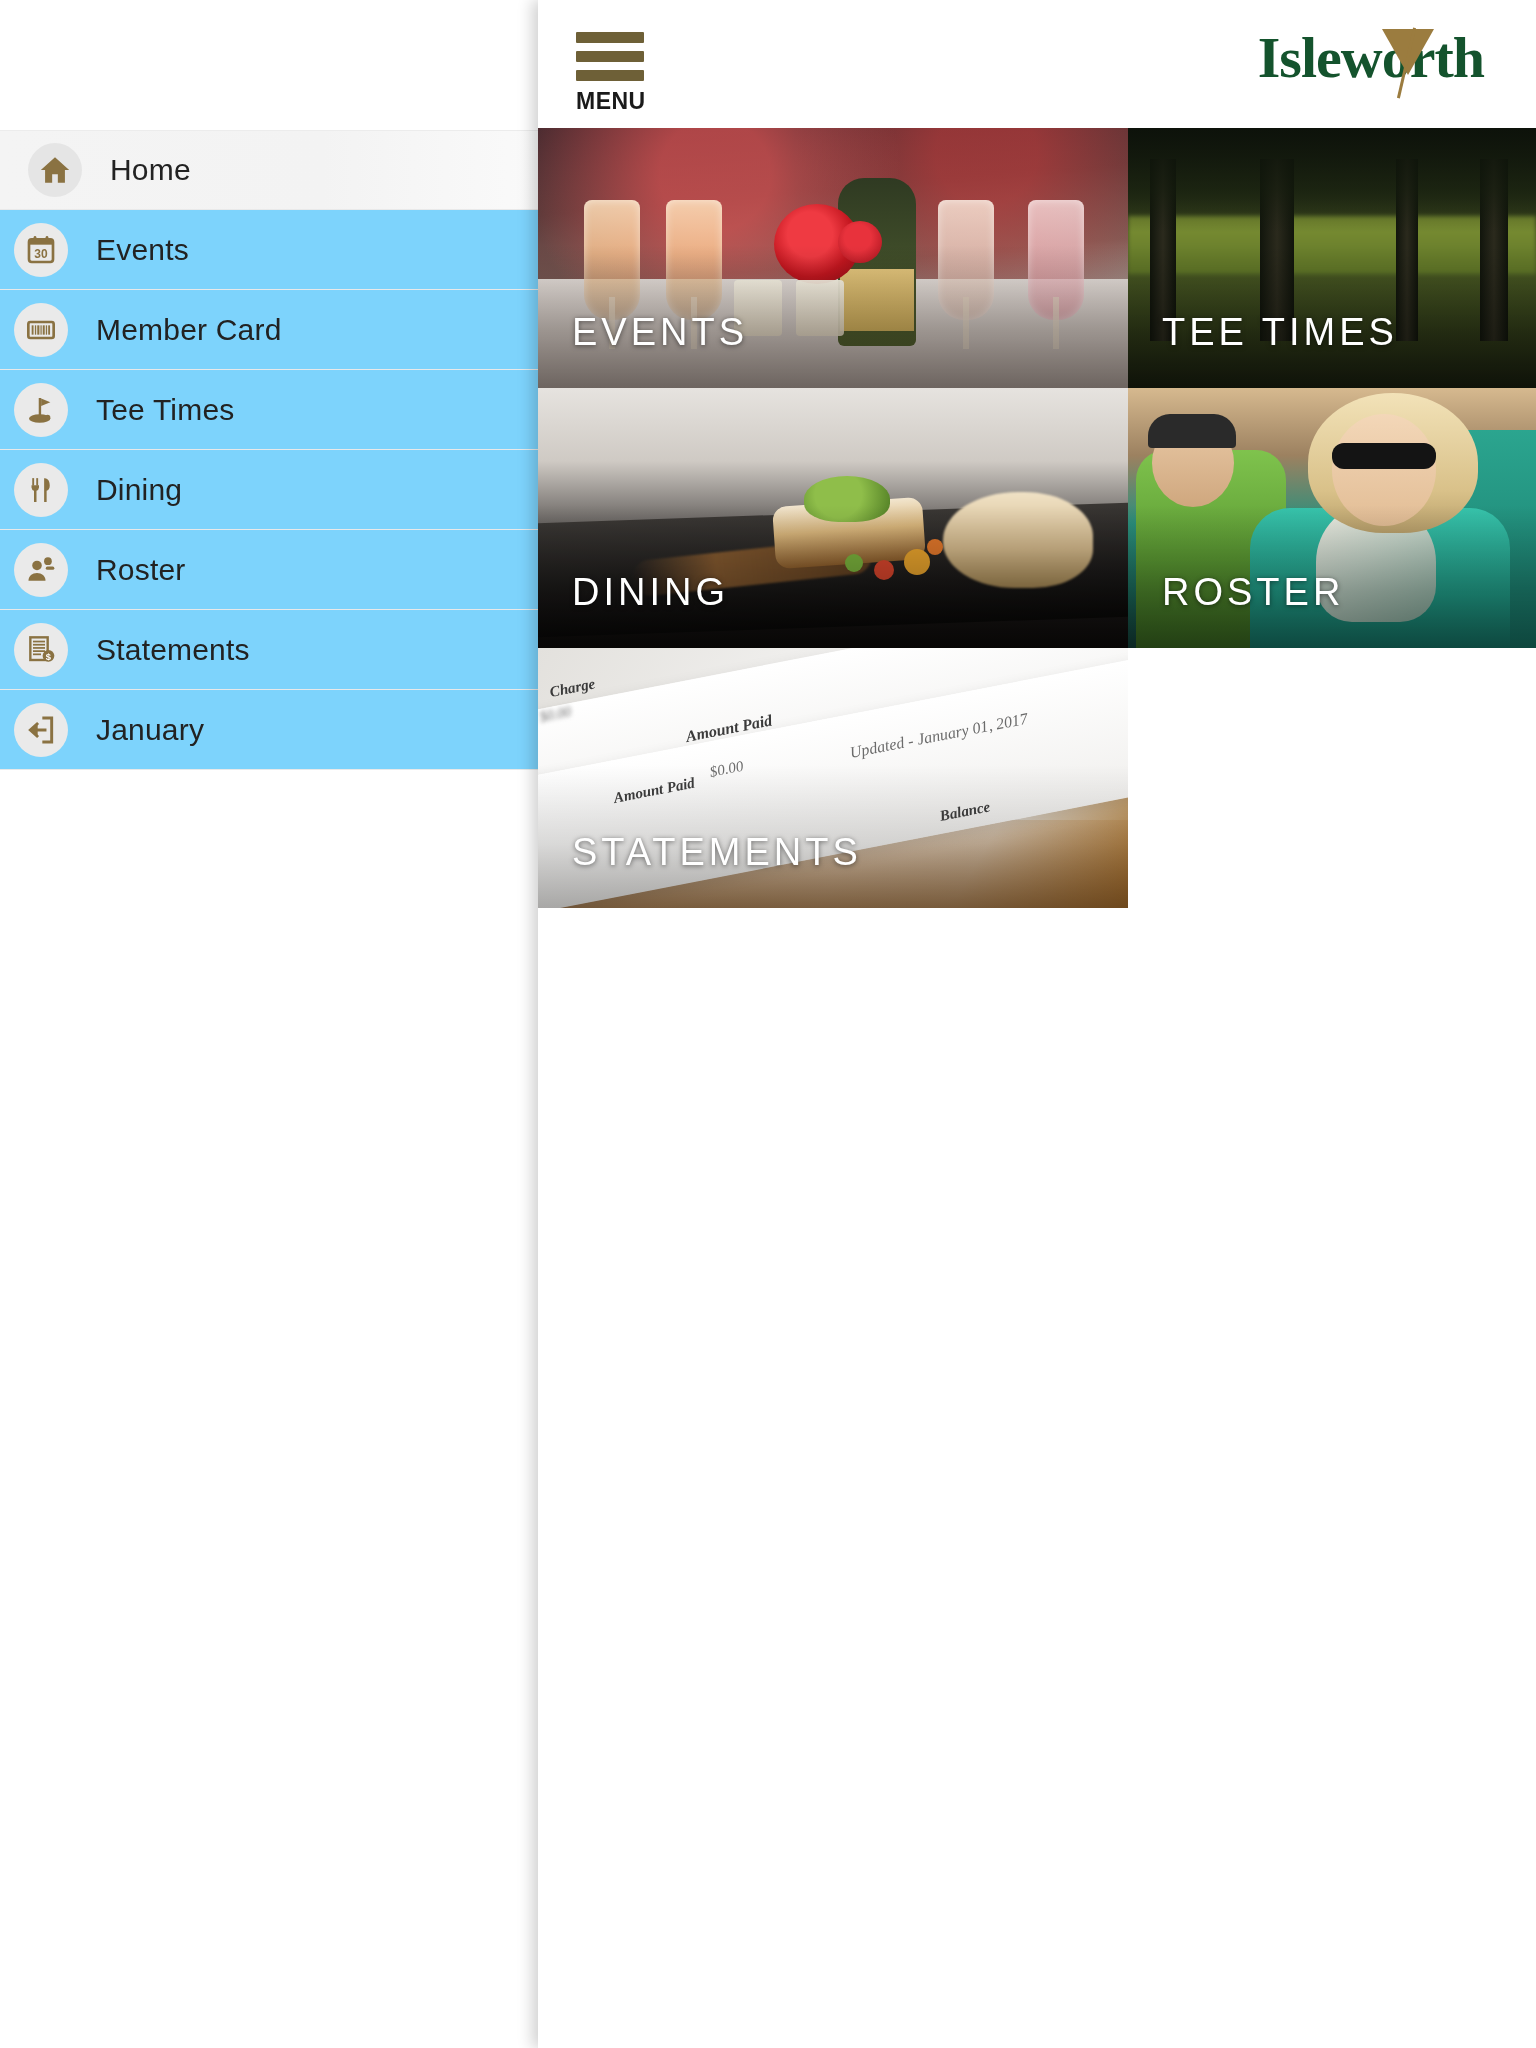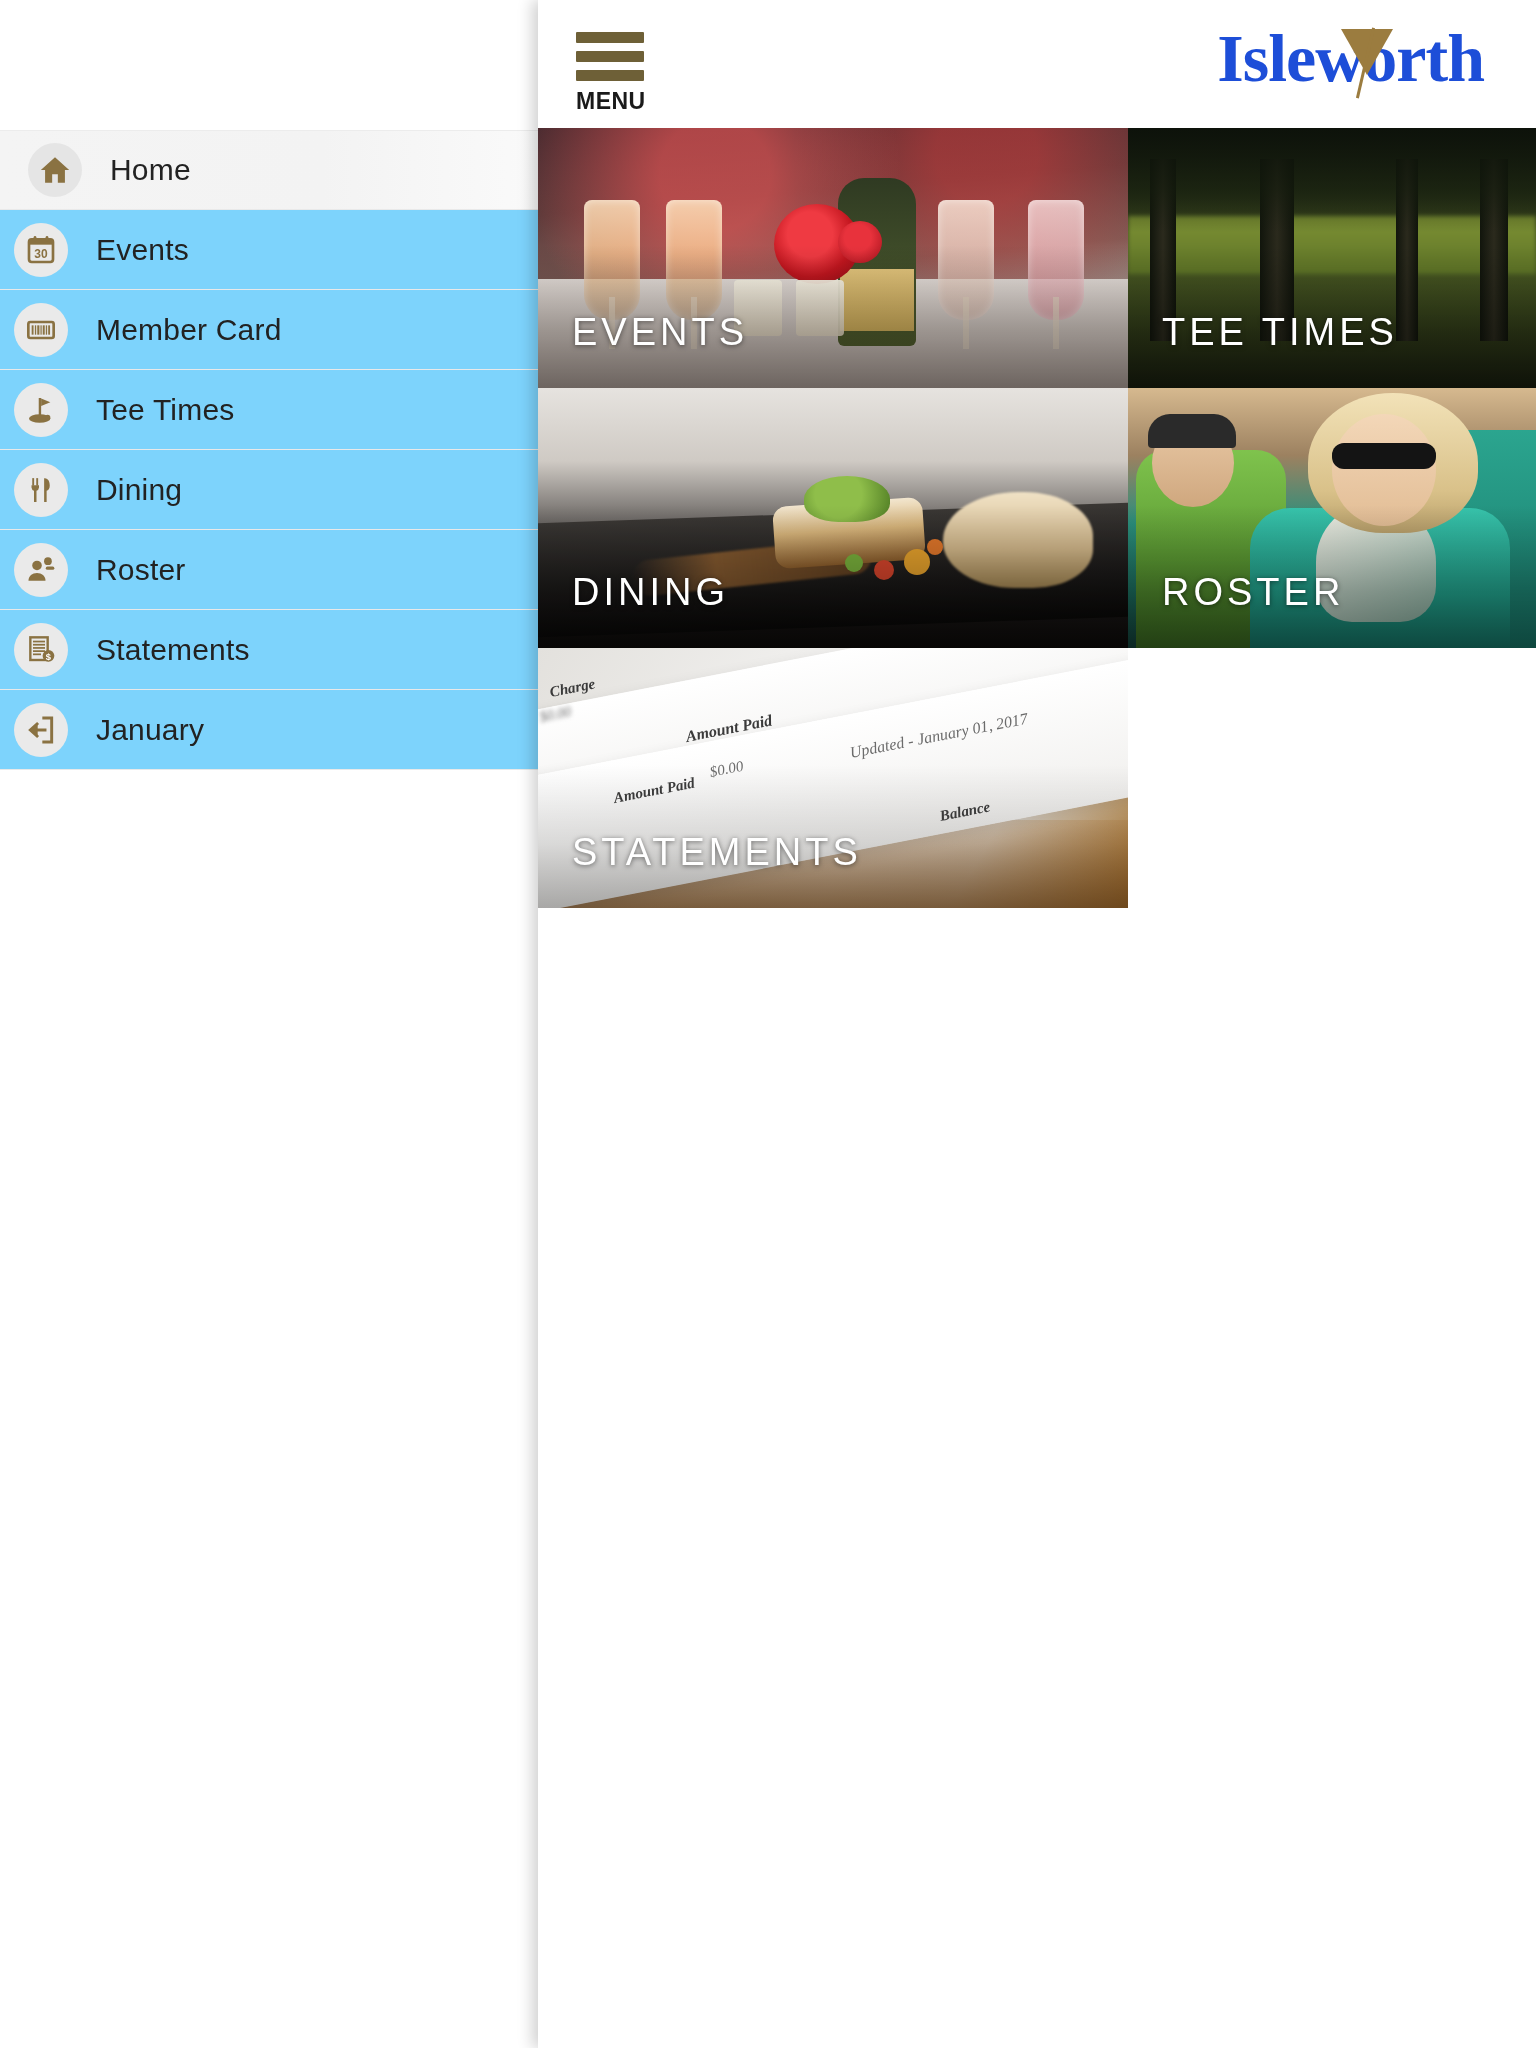--- a/index.html
+++ b/index.html
@@ -112,23 +112,23 @@
     right: 52px;
     top: 22px;
     height: 72px;
     display: flex;
     align-items: center;
   }
   .logo-text {
     position: relative;
     font-family: "Liberation Serif", serif;
     font-weight: bold;
-    font-size: 68px;
+    font-size: 58px;
     line-height: 74px;
-    color: #1d4ed8;
+    color: #14532d;
     letter-spacing: -1px;
   }
   .logo-tri {
     position: absolute;
     left: 124px;
     top: 8px;
     width: 0; height: 0;
     border-left: 26px solid transparent;
     border-right: 26px solid transparent;
     border-top: 46px solid #9b7c3f;

